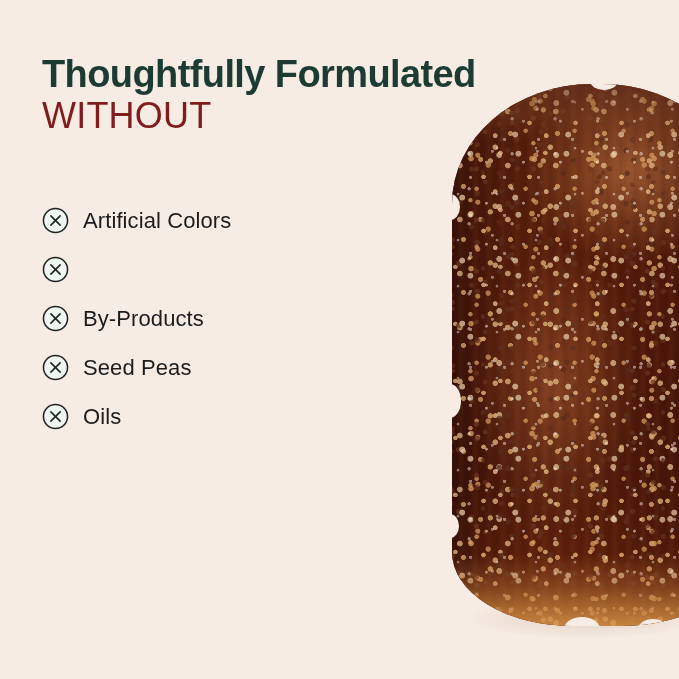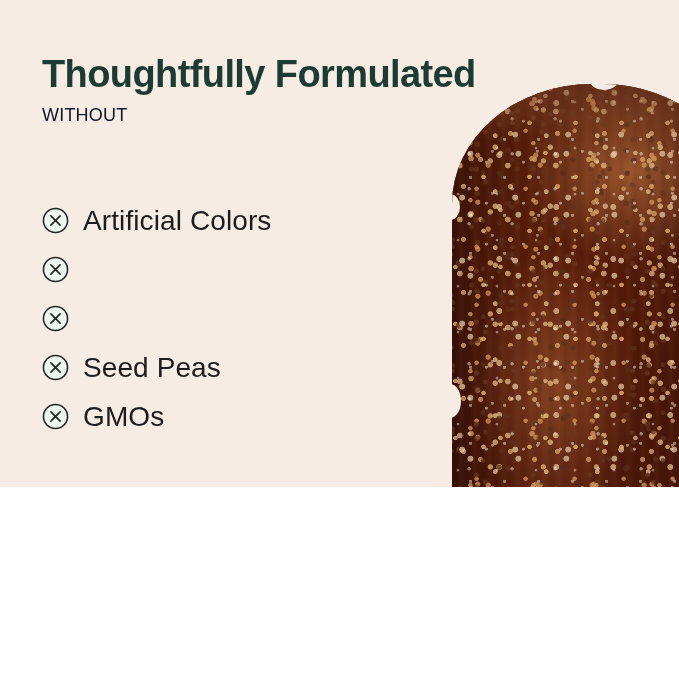--- a/index.html
+++ b/index.html
@@ -10,21 +10,21 @@
   body {
     width: 679px;
     height: 679px;
     overflow: hidden;
     font-family: "Liberation Sans", sans-serif;
   }
 
   #promo-card {
     position: relative;
     width: 679px;
-    height: 487px;
+    height: 679px;
     background: #f7ece4;
     overflow: hidden;
   }
 
   
   .copy-block {
     position: absolute;
     left: 42px;
     top: 52px;
     width: 430px;
@@ -38,25 +38,25 @@
     line-height: 44px;
     font-weight: bold;
     letter-spacing: -0.6px;
     color: #1c3c33;
     white-space: nowrap;
   }
 
   .subhead {
     margin: 4px 0 0 0;
     font-family: "Liberation Sans", sans-serif;
-    font-size: 18px;
+    font-size: 36px;
     line-height: 31px;
     font-weight: normal;
     letter-spacing: 0.2px;
-    color: #0f172a;
+    color: #7f1d1d;
     text-transform: uppercase;
   }
 
   
   .exclusion-list {
     position: absolute;
     left: 42px;
     top: 196px;
     width: 430px;
     margin: 0;
@@ -86,21 +86,21 @@
 
   .x-circle-icon line {
     stroke: #1f2321;
     stroke-width: 1.6;
     stroke-linecap: round;
   }
 
   .exclusion-label {
     margin-left: 14px;
     font-family: "Liberation Sans", sans-serif;
-    font-size: 28px;
+    font-size: 22px;
     line-height: 26px;
     font-weight: normal;
     letter-spacing: 0.1px;
     color: #1c1c1d;
     white-space: nowrap;
   }
 
   
   .product-photo {
     position: absolute;
@@ -294,39 +294,40 @@
       </svg>
     </li>
 
 
     <li class="exclusion-item">
       <svg class="x-circle-icon" viewBox="0 0 28 28">
         <circle cx="14" cy="14" r="12.5"></circle>
         <line x1="9.2" y1="9.2" x2="18.8" y2="18.8"></line>
         <line x1="18.8" y1="9.2" x2="9.2" y2="18.8"></line>
       </svg>
+      <span class="exclusion-label">By-Products</span>
     </li>
 
     <li class="exclusion-item">
       <svg class="x-circle-icon" viewBox="0 0 28 28">
         <circle cx="14" cy="14" r="12.5"></circle>
         <line x1="9.2" y1="9.2" x2="18.8" y2="18.8"></line>
         <line x1="18.8" y1="9.2" x2="9.2" y2="18.8"></line>
       </svg>
       <span class="exclusion-label">Seed Peas</span>
     </li>
 
 
     <li class="exclusion-item">
       <svg class="x-circle-icon" viewBox="0 0 28 28">
         <circle cx="14" cy="14" r="12.5"></circle>
         <line x1="9.2" y1="9.2" x2="18.8" y2="18.8"></line>
         <line x1="18.8" y1="9.2" x2="9.2" y2="18.8"></line>
       </svg>
-      <span class="exclusion-label">GMOs</span>
+      <span class="exclusion-label">Oils</span>
     </li>
 
   </ul>
 
   <div class="photo-contact-shadow"></div>
 
   <div class="product-photo">
     <div class="photo-shading"></div>
     <div class="photo-streaks"></div>
     <div class="photo-grain"></div>

